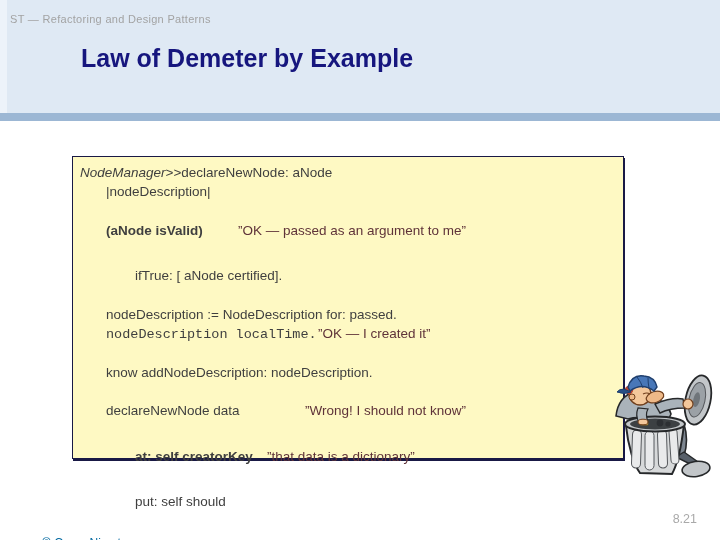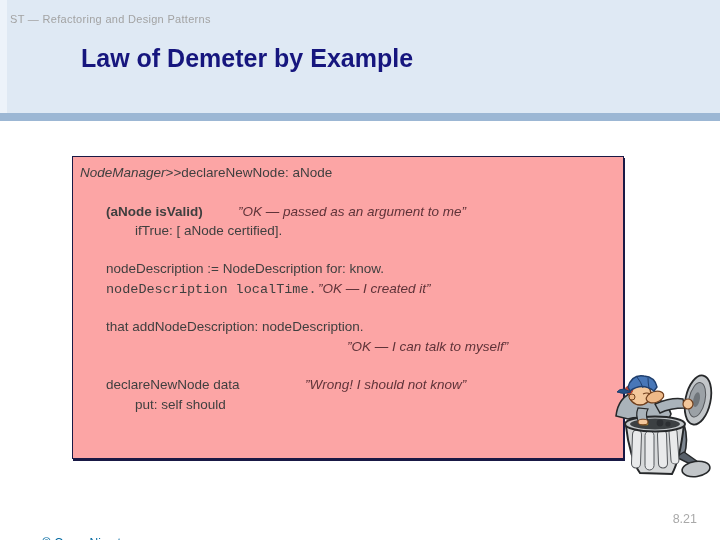--- a/index.html
+++ b/index.html
@@ -8,35 +8,35 @@
   .slide{position:relative;width:720px;height:528px;background:#ffffff;}
 
   
   .header{position:absolute;left:0;top:0;width:720px;height:113px;background:#dfe9f4;}
   .left-strip{position:absolute;left:0;top:0;width:7px;height:113px;background:#edf3fa;}
   .course-label{position:absolute;left:10px;top:13px;font-size:11px;color:#a3a3a3;letter-spacing:.3px;}
   .title{position:absolute;left:40px;top:44px;font-size:25px;font-weight:bold;color:#16167e;margin-left:41px;}
   .band{position:absolute;left:0;top:113px;width:720px;height:8px;background:#9cb7d4;}
 
   
-  .codebox{position:absolute;left:72px;top:156px;width:543px;height:295px;background:#fca5a5;
+  .codebox{position:absolute;left:72px;top:156px;width:543px;height:295px;background:#fef9c3;
            border:1px solid #191945;box-shadow:1px 2px 0 #191945;
            padding:6px 0 0 7px;box-sizing:content-box;
            font-size:13.5px;color:#3f3f3f;}
   .ln{height:19.3px;line-height:19.3px;white-space:pre;}
   .blank{height:19.3px;}
   .ind1{padding-left:26px;}
-  .ind2{padding-left:55px;}
+  .ind2{padding-left:55px;margin-top:26px;}
   .cmt-only{padding-left:267px;}
   .head-italic{font-style:italic;}
   .codespan{display:inline-block;}
   .w132{width:132px;font-weight:bold;}
   .w199{width:199px;}
   .w212{width:212px;font-family:Liberation Mono, monospace;}
-  .comment{font-style:italic;color:#5f3339;}
+  .comment{color:#5f3339;}
 
   
   .footer-left{position:absolute;left:42px;top:512px;font-size:12px;color:#0369a1;margin-top:24px;}
   .page-num{position:absolute;right:23px;top:512px;font-size:12.5px;color:#a9a9a9;text-align:right;}
 
   
   .clipart{position:absolute;left:610px;top:364px;width:110px;height:118px;}
 </style>
 </head>
 <body>
@@ -45,31 +45,32 @@
 
   <div class="header">
     <div class="left-strip"></div>
     <div class="course-label">ST — Refactoring and Design Patterns</div>
     <div class="title">Law of Demeter by Example</div>
   </div>
   <div class="band"></div>
 
   <div class="codebox">
     <div class="ln"><span class="head-italic">NodeManager</span><span>&gt;&gt;declareNewNode: aNode</span></div>
+    <div class="ln ind1"><span>|nodeDescription|</span></div>
     <div class="blank"></div>
     <div class="ln ind1"><span class="codespan w132">(aNode isValid)</span><span class="comment">”OK — passed as an argument to me”</span></div>
     <div class="ln ind2"><span>ifTrue: [ aNode certified].</span></div>
     <div class="blank"></div>
-    <div class="ln ind1"><span>nodeDescription := NodeDescription for: know.</span></div>
+    <div class="ln ind1"><span>nodeDescription := NodeDescription for: passed.</span></div>
     <div class="ln ind1"><span class="codespan w212">nodeDescription localTime.</span><span class="comment">”OK — I created it”</span></div>
     <div class="blank"></div>
-    <div class="ln ind1"><span>that addNodeDescription: nodeDescription.</span></div>
-    <div class="ln cmt-only"><span class="comment">”OK — I can talk to myself”</span></div>
+    <div class="ln ind1"><span>know addNodeDescription: nodeDescription.</span></div>
     <div class="blank"></div>
     <div class="ln ind1"><span class="codespan w199">declareNewNode data</span><span class="comment">”Wrong! I should not know”</span></div>
+    <div class="ln ind2"><span class="codespan w132">at: self creatorKey</span><span class="comment">”that data is a dictionary”</span></div>
     <div class="ln ind2"><span>put: self should</span></div>
   </div>
 
   <svg class="clipart" viewBox="0 0 110 118" xmlns="http://www.w3.org/2000/svg" aria-hidden="true">
 
     <path d="M60 56 L74 60 Q79 76 74 92 L64 97 Q70 78 58 62 Z" fill="#7d8690" stroke="#26282a" stroke-width="1.6"></path>
     <path d="M66 93 L80 100 L88 98 L74 88 Z" fill="#58606a" stroke="#26282a" stroke-width="1.4"></path>
     <ellipse cx="86" cy="105" rx="14" ry="7.5" fill="#c2c6c9" stroke="#26282a" stroke-width="1.6" transform="rotate(-8 86 105)"></ellipse>
 
     <g transform="rotate(12 88 36)">

